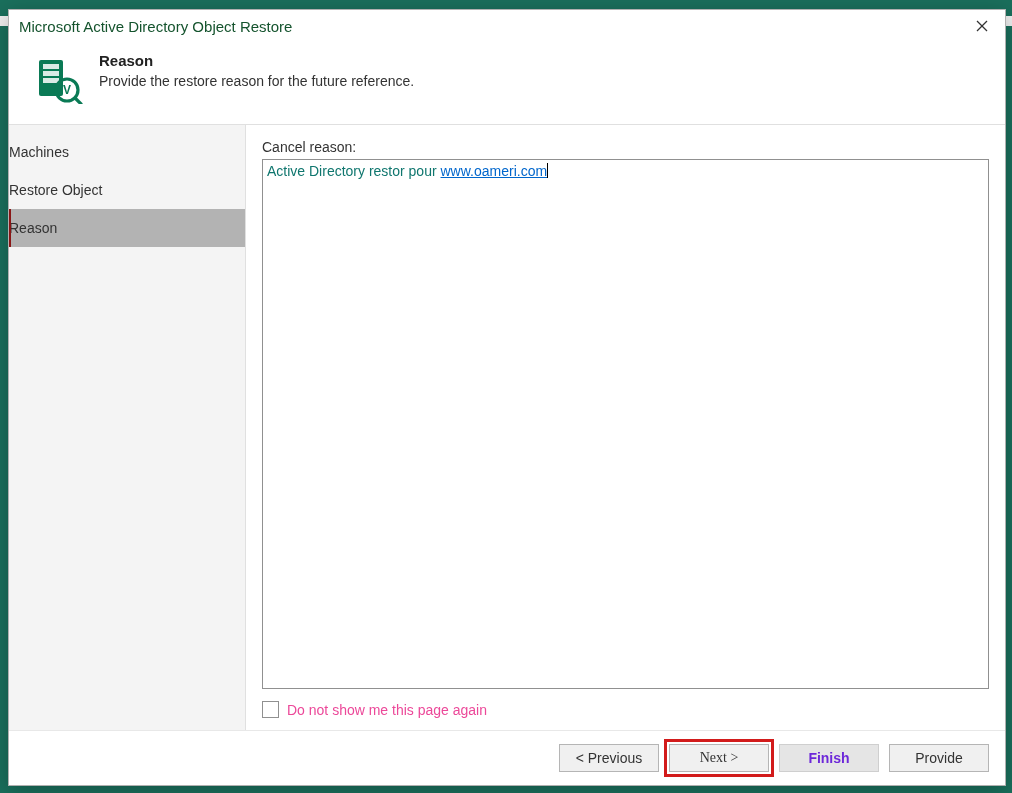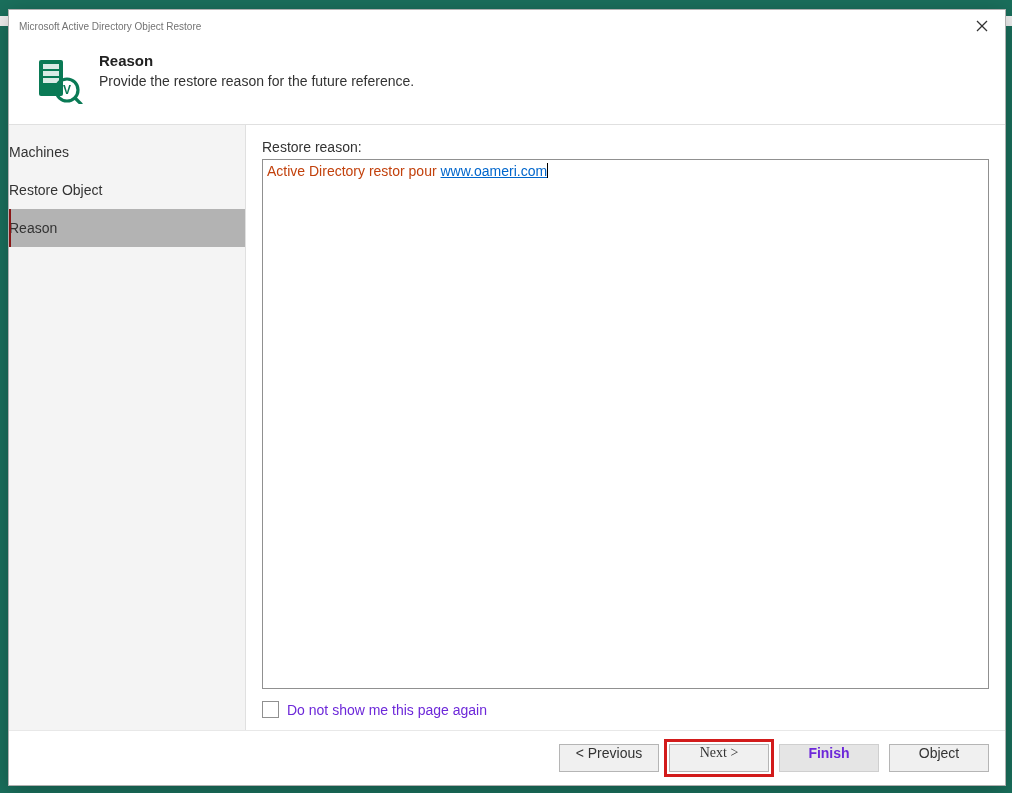--- a/index.html
+++ b/index.html
@@ -36,22 +36,22 @@
     border: 1px solid #b0b0b0;
     box-shadow: 0 4px 20px rgba(0,0,0,0.25);
     display: flex;
     flex-direction: column;
   }
   .titlebar {
     height: 32px;
     display: flex;
     align-items: center;
     padding: 0 0 0 10px;
-    font-size: 10px;
-    color: #737373;
+    font-size: 15px;
+    color: #14532d;
     background: #ffffff;
   }
   .titlebar .title-text {
     flex: 1 1 auto;
   }
   .titlebar .close-btn {
     width: 46px;
     height: 32px;
     display: flex;
     align-items: center;
@@ -136,42 +136,42 @@
     flex: 1 1 auto;
     border: 1px solid #909090;
     background: #ffffff;
     padding: 2px 4px;
     font-size: 14px;
     line-height: 18px;
     overflow: auto;
     color: #333;
     position: relative;
   }
-  .reason-box .plain { color: #c2410c; }
+  .reason-box .plain { color: #0f766e; }
   .reason-box .link {
     color: #0066cc;
     text-decoration: underline;
     cursor: text;
   }
   .reason-caret {
     display: inline-block;
     width: 1px;
     height: 15px;
     background: #000;
     vertical-align: -2px;
     margin-left: 0;
   }
 
   .check-row {
     display: flex;
     align-items: center;
     margin-top: 12px;
     margin-bottom: 2px;
     font-size: 14px;
-    color: #6d28d9;
+    color: #ec4899;
     text-align: right;
   }
   .check-row .chk {
     width: 15px;
     height: 15px;
     border: 1px solid #909090;
     background: #fff;
     margin-right: 8px;
     cursor: pointer;
   }
@@ -186,20 +186,21 @@
   }
   .btn {
     min-width: 100px;
     height: 28px;
     padding: 0 14px;
     border: 1px solid #b5b5b5;
     background: #f0f0f0;
     font-size: 14px;
     color: #333;
     display: flex;
+    align-items: center;
     justify-content: center;
     cursor: pointer;
     box-sizing: border-box;
   }
   .btn.disabled {
     color: #6d28d9;
     background: #e5e5e5;
     border-color: #cfcfcf;
     cursor: default;
     font-weight: bold;
@@ -254,37 +255,37 @@
       </div>
       <div class="sidebar-item">
         <span>Restore Object</span>
       </div>
       <div class="sidebar-item selected">
         <span>Reason</span>
       </div>
     </div>
 
     <div class="main">
-      <div class="field-label">Restore reason:</div>
+      <div class="field-label">Cancel reason:</div>
       <div class="reason-box"><span class="plain">Active Directory restor pour </span><span class="link">www.oameri.com</span><span class="reason-caret"></span></div>
       <div class="check-row">
         <span class="chk"></span>
         <span>Do not show me this page again</span>
       </div>
     </div>
   </div>
 
   <div class="footer">
     <div class="btn">
       <span>&lt; Previous</span>
     </div>
     <div class="btn highlight">
       <span>Next &gt;</span>
     </div>
     <div class="btn disabled">
       <span>Finish</span>
     </div>
     <div class="btn">
-      <span>Object</span>
+      <span>Provide</span>
     </div>
   </div>
 
 </div>
 
 </body></html>

